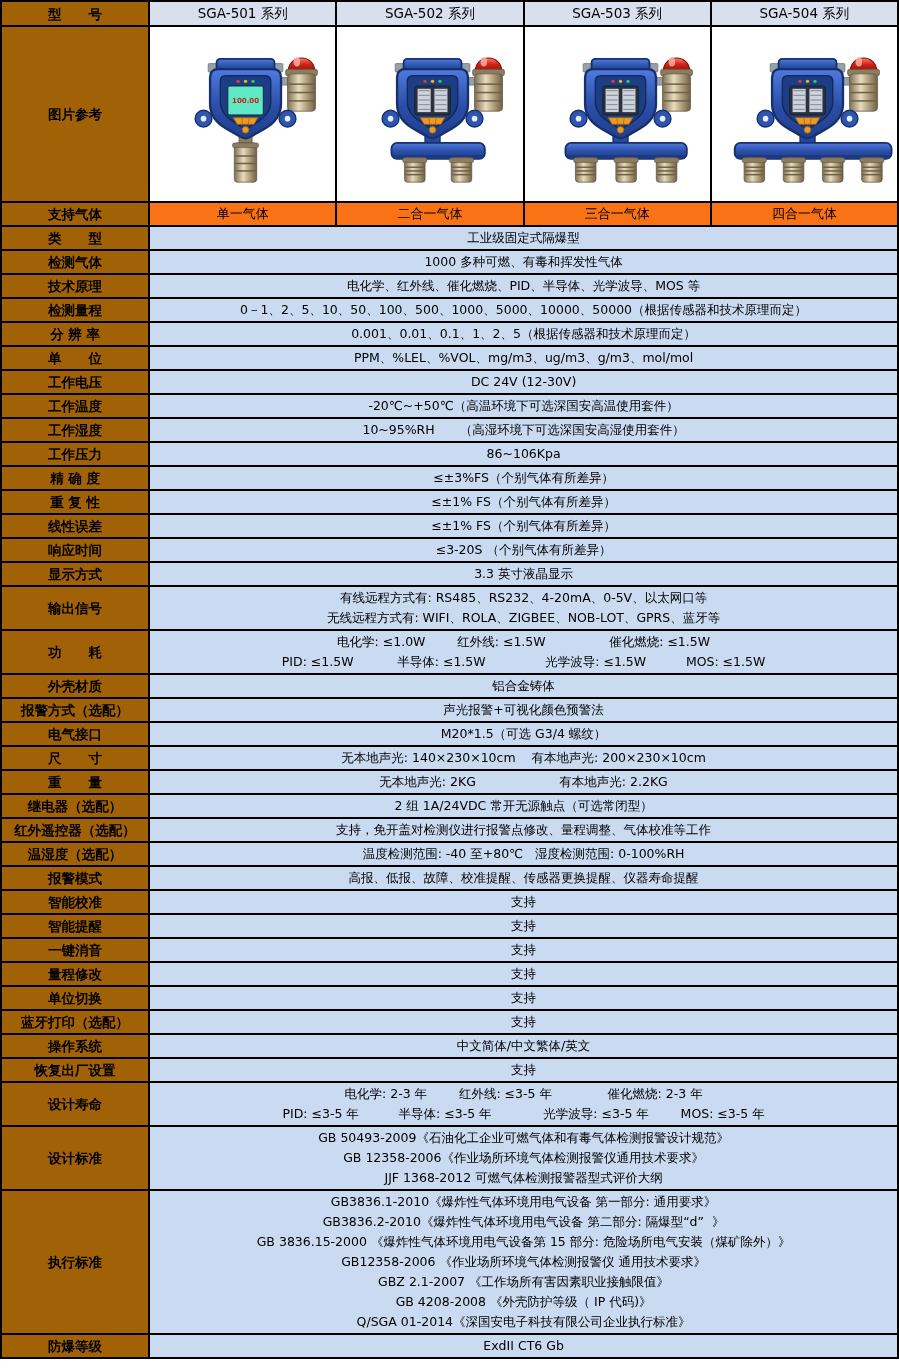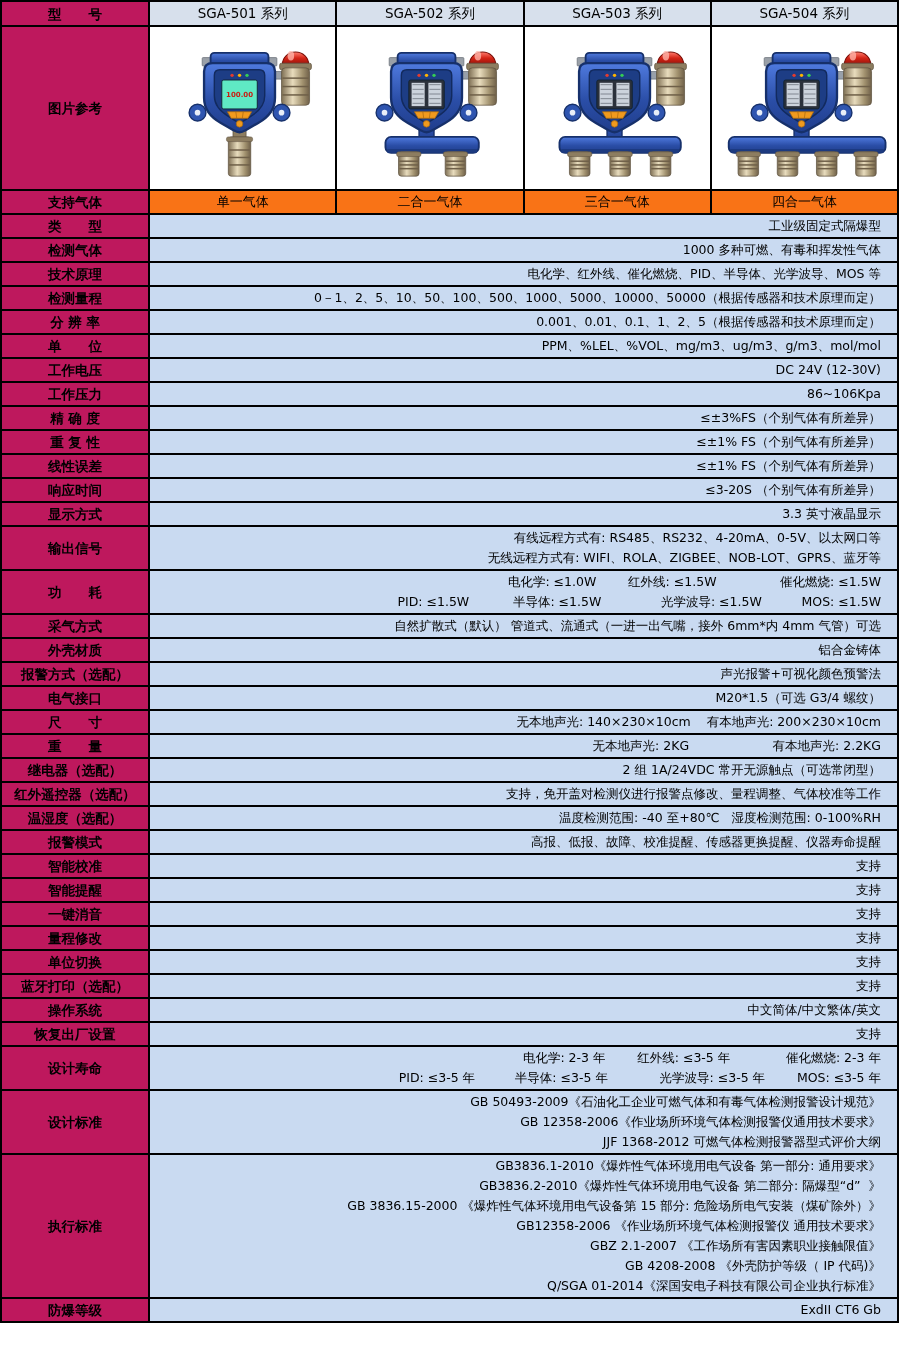--- a/index.html
+++ b/index.html
@@ -1,26 +1,26 @@
 <!DOCTYPE html>
 <html><head>
 <meta charset="utf-8">
 <style>
   html,body{margin:0;padding:0;background:#fff;}
   .page{width:899px;font-family:"DejaVu Sans","Liberation Sans",sans-serif;color:#000;}
   table.spec{border-collapse:collapse;table-layout:fixed;width:899px;}
   col.c-label{width:148px;}
   col.c-model{width:187px;}
   th,td{border:2px solid #000;overflow:hidden;}
-  th.label{background:#be185d;font-weight:bold;font-size:13.5px;text-align:center;padding:1px 2px;line-height:18px;}
-  td.value{background:#c9daf1;font-size:12.5px;text-align:right;padding:1px 16px;vertical-align:middle;white-space:pre-wrap;}
+  th.label{background:#a16207;font-weight:bold;font-size:13.5px;text-align:center;padding:1px 2px;line-height:18px;}
+  td.value{background:#c9daf1;font-size:12.5px;text-align:center;padding:1px 1px;vertical-align:middle;white-space:pre-wrap;}
   td.value .line{line-height:18px;padding:1px 0;}
   td.model{background:#d7e0ec;font-weight:normal;text-align:center;font-size:13.5px;height:21px;}
   td.gas{background:#f97316;text-align:center;font-size:13px;height:20px;}
-  td.imgcell{background:#ffffff;text-align:center;vertical-align:middle;padding:9px;height:144px;}
+  td.imgcell{background:#ffffff;text-align:center;vertical-align:middle;padding:15px;height:144px;}
   svg.dev{width:176px;height:140px;display:block;margin:0 auto;}
 </style>
 </head>
 <body>
 
 <svg width="0" height="0" style="position:absolute" aria-hidden="true">
   <defs>
     <linearGradient id="brassG" x1="0" y1="0" x2="1" y2="0">
       <stop offset="0" stop-color="#7e6f54"></stop>
         <stop offset="0.4" stop-color="#e8dcbd"></stop>
@@ -302,20 +302,28 @@
         </tr>
         <tr>
           <th class="label">单　　位</th>
           <td class="value" colspan="4"><div class="line">PPM、%LEL、%VOL、mg/m3、ug/m3、g/m3、mol/mol</div></td>
         </tr>
         <tr>
           <th class="label">工作电压</th>
           <td class="value" colspan="4"><div class="line">DC 24V (12-30V)</div></td>
         </tr>
         <tr>
+          <th class="label">工作温度</th>
+          <td class="value" colspan="4"><div class="line">-20℃~+50℃（高温环境下可选深国安高温使用套件）</div></td>
+        </tr>
+        <tr>
+          <th class="label">工作湿度</th>
+          <td class="value" colspan="4"><div class="line">10~95%RH　　（高湿环境下可选深国安高湿使用套件）</div></td>
+        </tr>
+        <tr>
           <th class="label">工作压力</th>
           <td class="value" colspan="4"><div class="line">86~106Kpa</div></td>
         </tr>
         <tr>
           <th class="label">精 确 度</th>
           <td class="value" colspan="4"><div class="line">≤±3%FS（个别气体有所差异）</div></td>
         </tr>
         <tr>
           <th class="label">重 复 性</th>
           <td class="value" colspan="4"><div class="line">≤±1% FS（个别气体有所差异）</div></td>
@@ -332,24 +340,20 @@
           <th class="label">显示方式</th>
           <td class="value" colspan="4"><div class="line">3.3 英寸液晶显示</div></td>
         </tr>
         <tr>
           <th class="label">输出信号</th>
           <td class="value" colspan="4"><div class="line">有线远程方式有: RS485、RS232、4-20mA、0-5V、以太网口等</div><div class="line">无线远程方式有: WIFI、ROLA、ZIGBEE、NOB-LOT、GPRS、蓝牙等</div></td>
         </tr>
         <tr>
           <th class="label">功　　耗</th>
           <td class="value" colspan="4"><div class="line">电化学: ≤1.0W        红外线: ≤1.5W                催化燃烧: ≤1.5W</div><div class="line">PID: ≤1.5W           半导体: ≤1.5W               光学波导: ≤1.5W          MOS: ≤1.5W</div></td>
-        </tr>
-        <tr>
-          <th class="label">采气方式</th>
-          <td class="value" colspan="4"><div class="line">自然扩散式（默认） 管道式、流通式（一进一出气嘴，接外 6mm*内 4mm 气管）可选</div></td>
         </tr>
         <tr>
           <th class="label">外壳材质</th>
           <td class="value" colspan="4"><div class="line">铝合金铸体</div></td>
         </tr>
         <tr>
           <th class="label">报警方式（选配）</th>
           <td class="value" colspan="4"><div class="line">声光报警+可视化颜色预警法</div></td>
         </tr>
         <tr>

